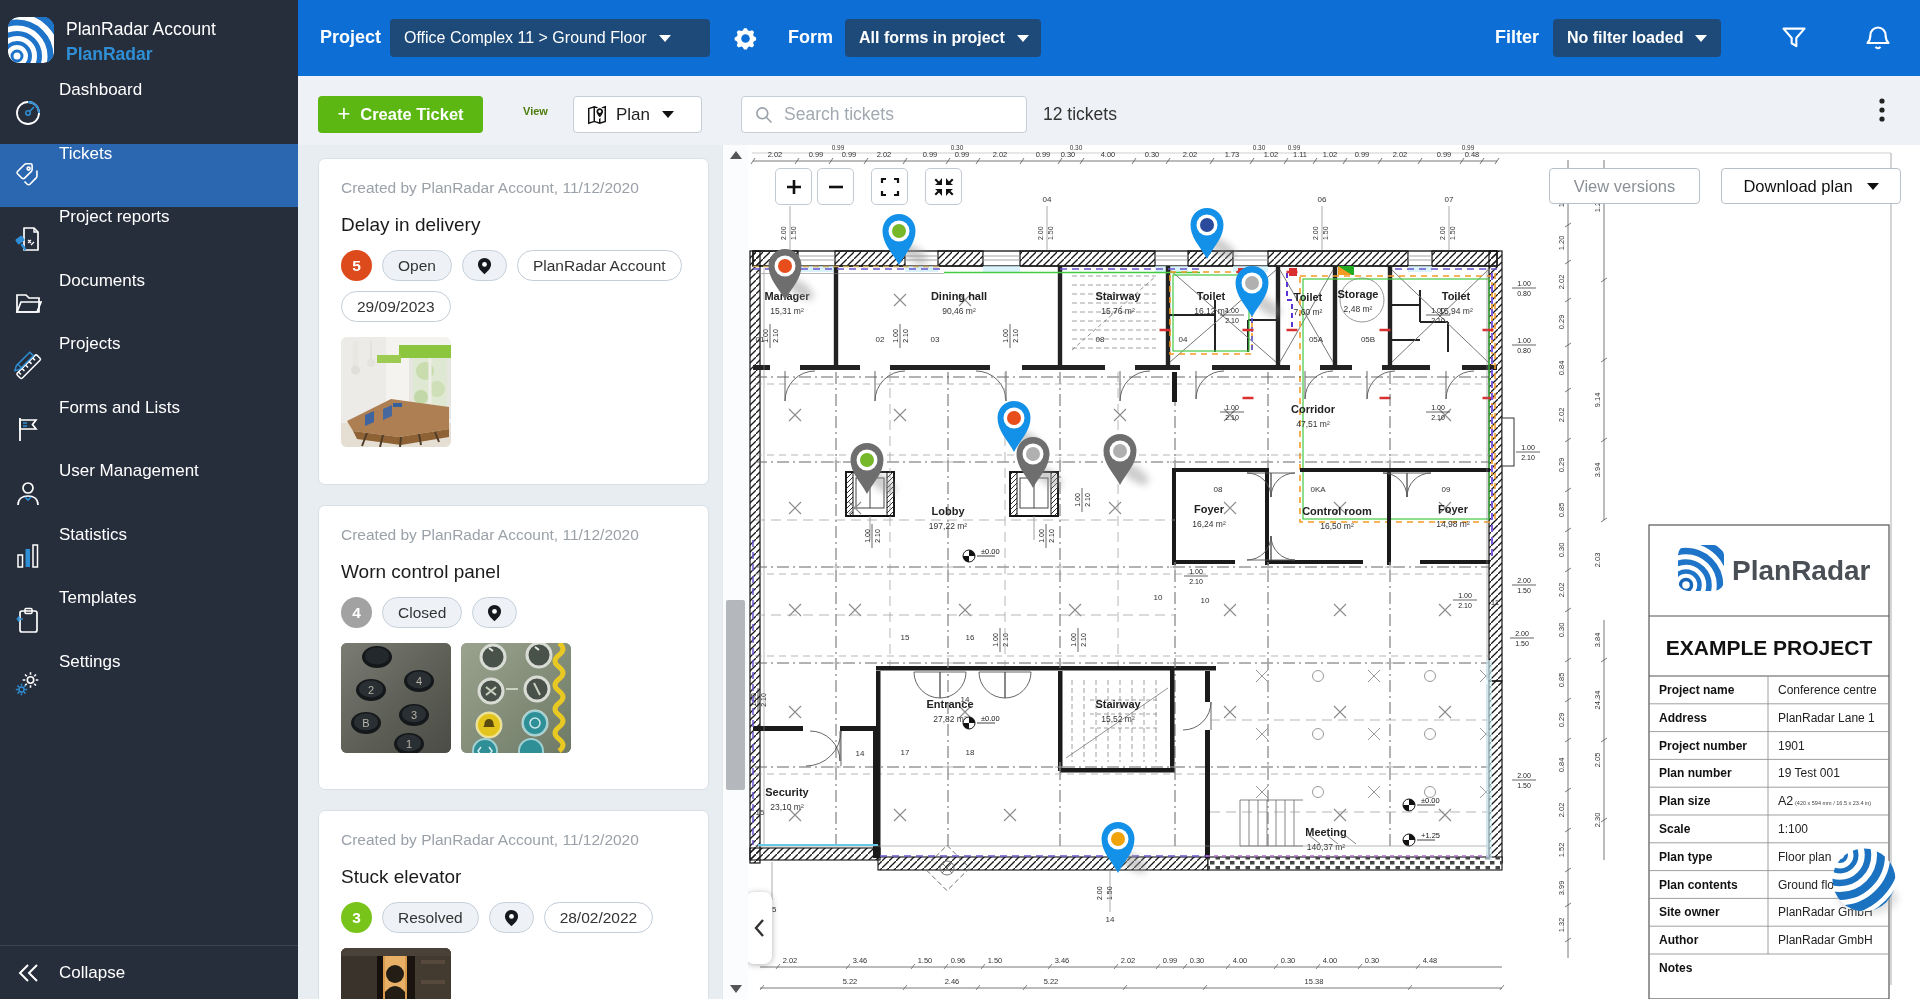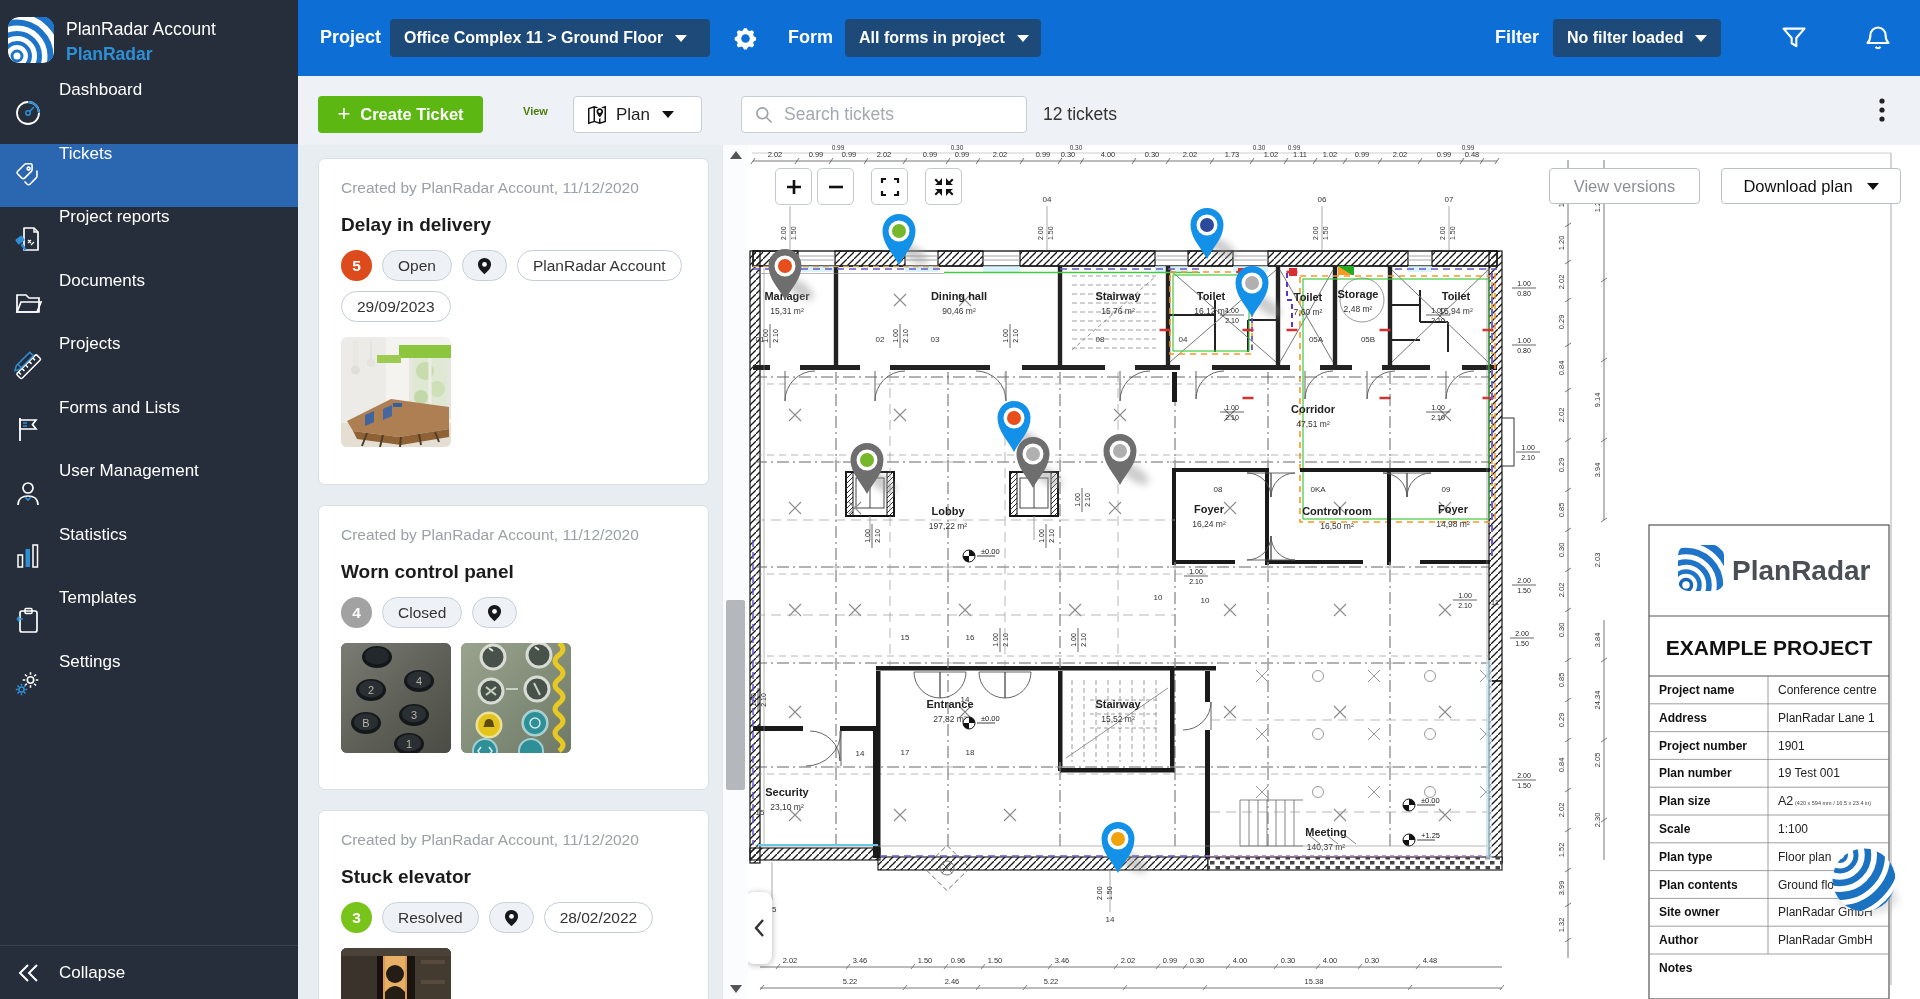--- a/index.html
+++ b/index.html
@@ -20,21 +20,21 @@
 #createbtn{position:absolute;left:20px;top:20px;width:165px;height:37px;background:#5cb712;border-radius:4px;color:#fff;font-size:16.5px;font-weight:bold;display:flex;align-items:center;justify-content:center}
 #viewlbl{position:absolute;left:225px;top:29px;font-size:11px;font-weight:bold;color:#4d7c0f}
 .wbtn{position:absolute;background:#fff;border:1px solid #c7ced6;border-radius:4px;display:flex;align-items:center;color:#222}
 #plandd{left:275px;top:20px;width:129px;height:37px;font-size:17px;padding:0 12px}
 #searchbox{left:443px;top:20px;width:286px;height:37px;font-size:17.5px;color:#a2a9b0;padding:0 12px}
 #ntickets{position:absolute;left:745px;top:28px;font-size:17.5px;color:#333}
 
 #cardarea{position:absolute;left:298px;top:145px;width:424px;height:854px;background:#e8edf2;z-index:10}
 .card{position:absolute;left:20px;width:391px;background:#fff;border:1px solid #d9e0e7;border-radius:7px;padding:20px 22px}
 .created{color:#9ba1a9;font-size:15.5px}
-.ctitle{color:#1b1b1b;font-size:19px;font-weight:bold;margin-top:17px}
+.ctitle{color:#1b1b1b;font-size:19px;font-weight:normal;margin-top:17px}
 .pillrow{margin-top:14px;display:flex;flex-wrap:wrap;gap:10px;align-items:center}
 .badge{width:31px;height:31px;border-radius:50%;color:#fff;font-size:15.5px;font-weight:bold;display:flex;align-items:center;justify-content:center}
 .pill{height:31px;border-radius:16px;display:flex;align-items:center;padding:0 15px;font-size:15.5px;color:#333;background:#eef2f6;border:1px solid #c6d0da}
 .pill.white{background:#fff;border:1px solid #c3cdd7}
 .photos{margin-top:15px;display:flex;gap:10px}
 .ph{width:110px;height:110px;border-radius:6px;overflow:hidden;position:relative}
 
 #sbtrack{position:absolute;left:722px;top:145px;width:26px;height:854px;background:#fbfcfd;border-left:1px solid #e4e8ec;z-index:12}
 #sbthumb{position:absolute;left:3px;top:455px;width:19px;height:190px;background:#b4b8bc;border-radius:2px}
 .sbarrow{position:absolute;left:7px;width:0;height:0;border-left:6px solid transparent;border-right:6px solid transparent}
@@ -160,21 +160,21 @@
       <span class="lbl">Settings</span>
     </div>
 <div class="abs" style="left:0;top:945px;width:298px;height:54px;border-top:1px solid #3a4150"></div>
 <svg class="abs" style="left:14px;top:958px" width="30" height="30" viewBox="0 0 30 30">
       <path d="M14 7 L6 15 L14 23 M23 7 L15 15 L23 23" fill="none" stroke="#fff" stroke-width="2"></path>
     </svg>
 <div class="abs" style="left:59px;top:963px;color:#fff;font-size:17px">Collapse</div>
 </div>
 <div id="topbar">
 <div class="tb-label" style="left:22px">Project</div>
-<div class="tb-dd" style="left:92px;width:320px;font-weight:700">Office Complex 11 &gt; Ground Floor<span class="caret"></span></div>
+<div class="tb-dd" style="left:92px;width:320px;font-weight:400">Office Complex 11 &gt; Ground Floor<span class="caret"></span></div>
 <svg class="abs" style="left:434px;top:25px" width="27" height="27" viewBox="0 0 24 24">
       <path fill="#fff" d="M12 8.2a3.8 3.8 0 1 0 0 7.6 3.8 3.8 0 0 0 0-7.6zm9.4 5.3l-2.1 1.1c-.1.5-.3 1-.5 1.4l.8 2.3-1.7 1.7-2.3-.8c-.4.2-.9.4-1.4.5l-1.1 2.1h-2.4l-1.1-2.1c-.5-.1-1-.3-1.4-.5l-2.3.8-1.7-1.7.8-2.3c-.2-.4-.4-.9-.5-1.4l-2.1-1.1v-2.4l2.1-1.1c.1-.5.3-1 .5-1.4l-.8-2.3 1.7-1.7 2.3.8c.4-.2.9-.4 1.4-.5l1.1-2.1h2.4l1.1 2.1c.5.1 1 .3 1.4.5l2.3-.8 1.7 1.7-.8 2.3c.2.4.4.9.5 1.4l2.1 1.1z" fill-rule="evenodd"></path>
       <circle cx="12" cy="12" r="3.2" fill="#0d6fd6"></circle>
     </svg>
 <div class="tb-label" style="left:490px">Form</div>
 <div class="tb-dd" style="left:547px;width:196px">All forms in project<span class="caret"></span></div>
 <div class="tb-label" style="left:1197px">Filter</div>
 <div class="tb-dd" style="left:1255px;width:168px">No filter loaded<span class="caret"></span></div>
 <svg class="abs" style="left:1482px;top:24px" width="28" height="28" viewBox="0 0 24 24">
       <path d="M3 4 h18 l-7 8 v7 l-4 -2.5 v-4.5 z" fill="none" stroke="#fff" stroke-width="1.8" stroke-linejoin="round"></path>

